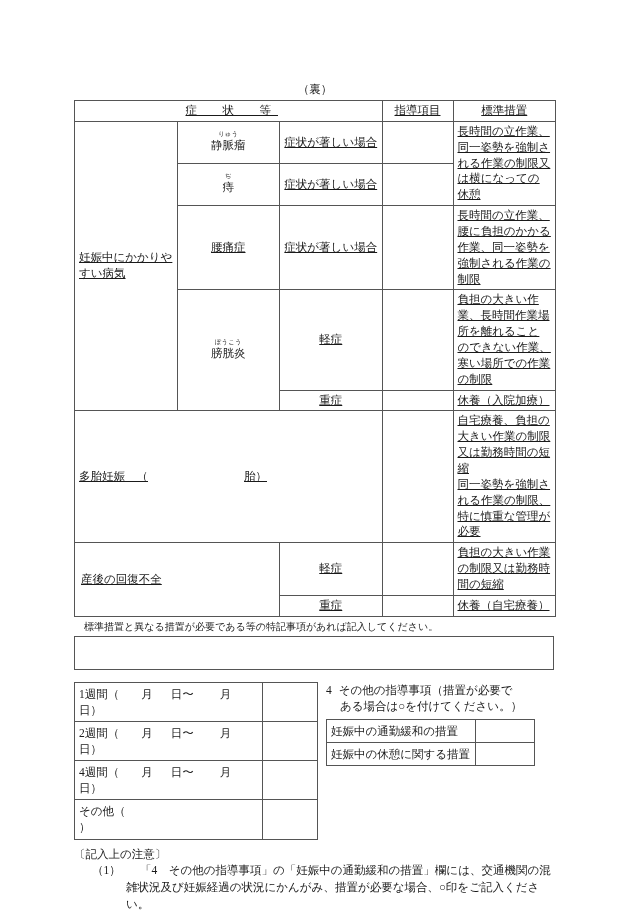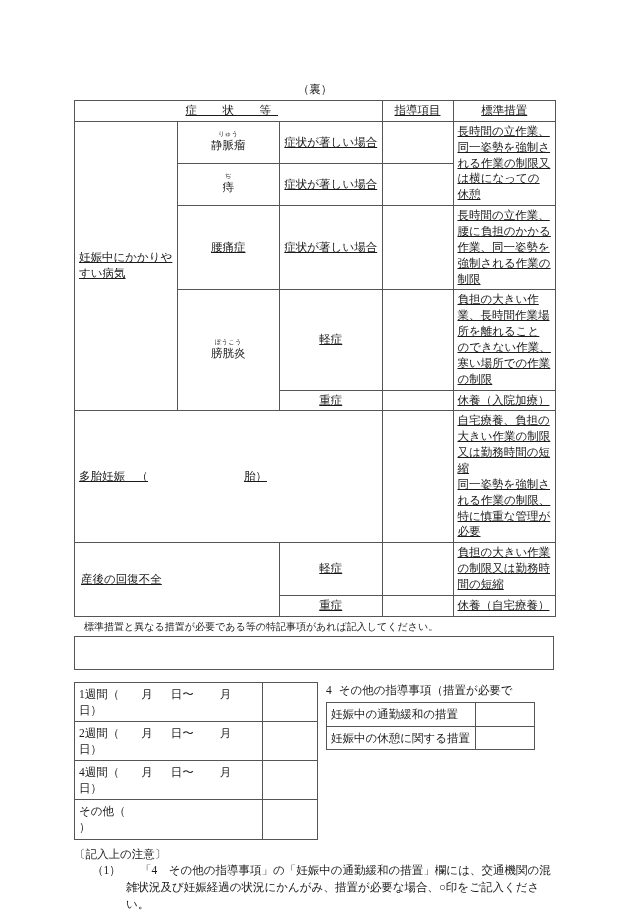--- a/index.html
+++ b/index.html
@@ -247,20 +247,21 @@
             <td class="p-label"><span>その他（</span><span class="sp-other"></span><span>）</span></td>
             <td class="p-mark"></td>
           </tr>
         </tbody>
       </table>
     </div>
 
     <div class="sec-right">
       <div class="sec-head">
         <span class="num">4</span><span>その他の指導事項（措置が必要で</span>
+        <span class="cont">ある場合は○を付けてください。）</span>
       </div>
       <table class="other">
         <tbody>
           <tr>
             <td class="o-label">妊娠中の通勤緩和の措置</td>
             <td class="o-mark"></td>
           </tr>
           <tr>
             <td class="o-label">妊娠中の休憩に関する措置</td>
             <td class="o-mark"></td>

